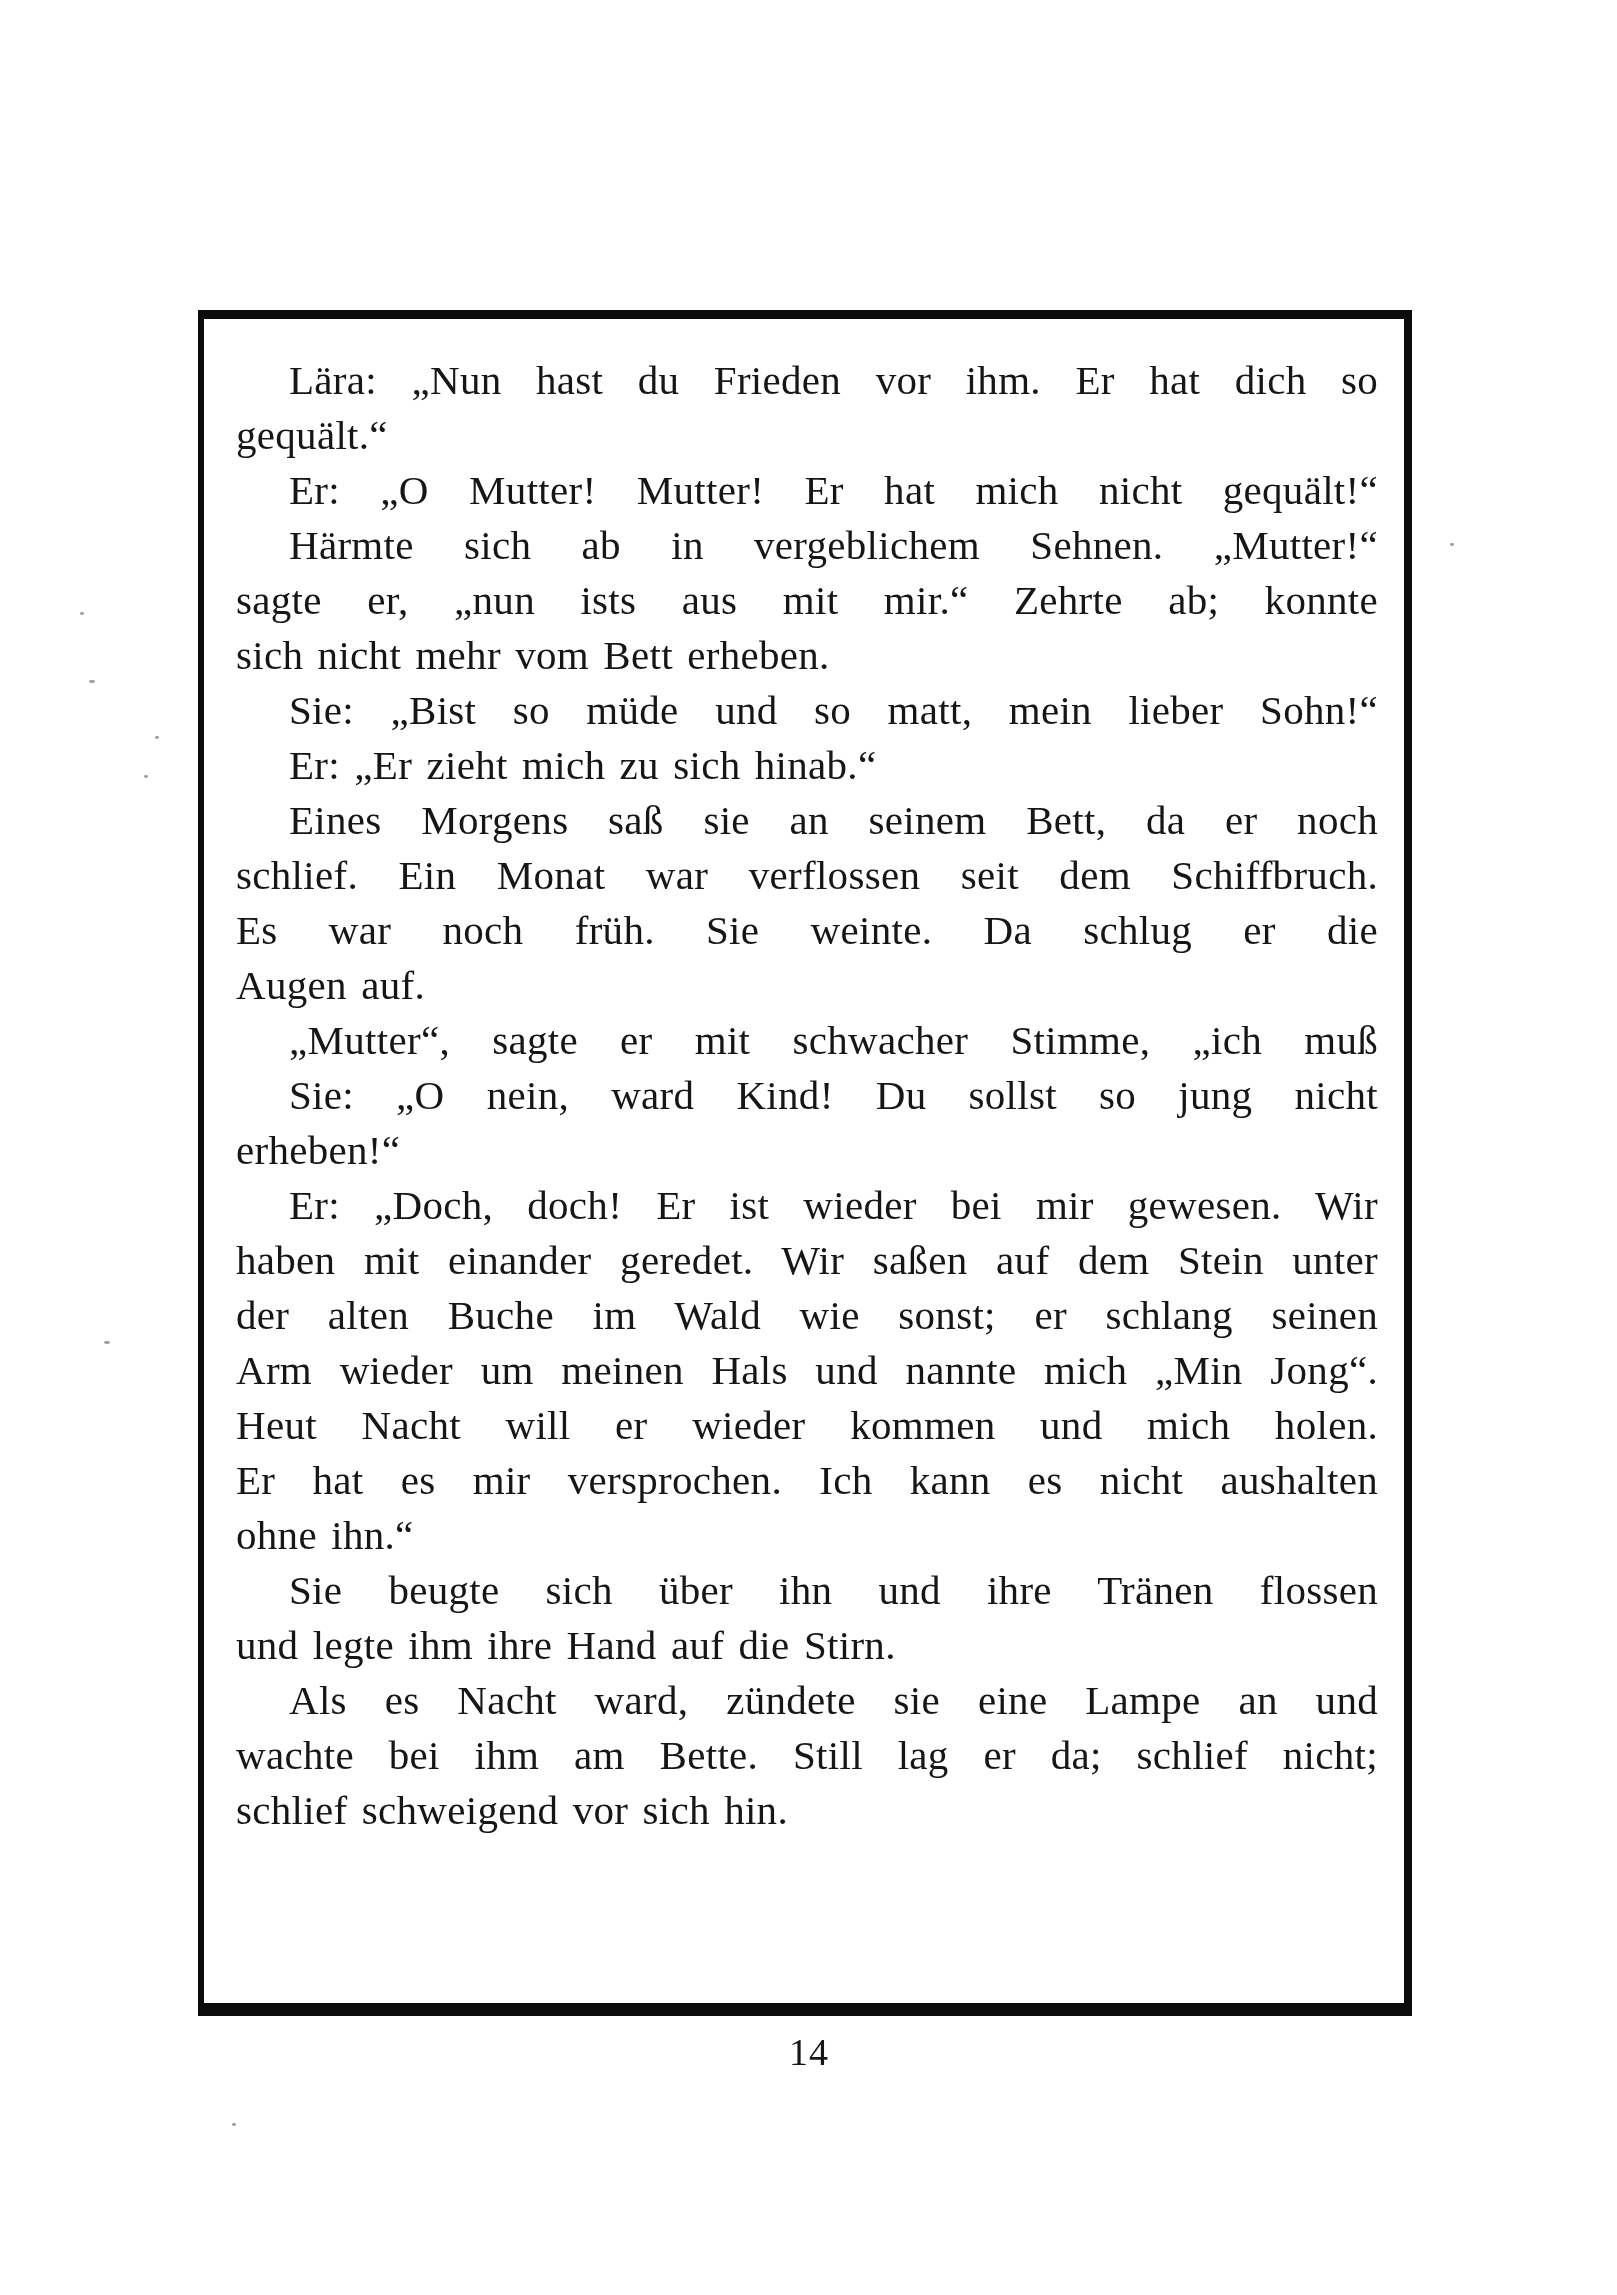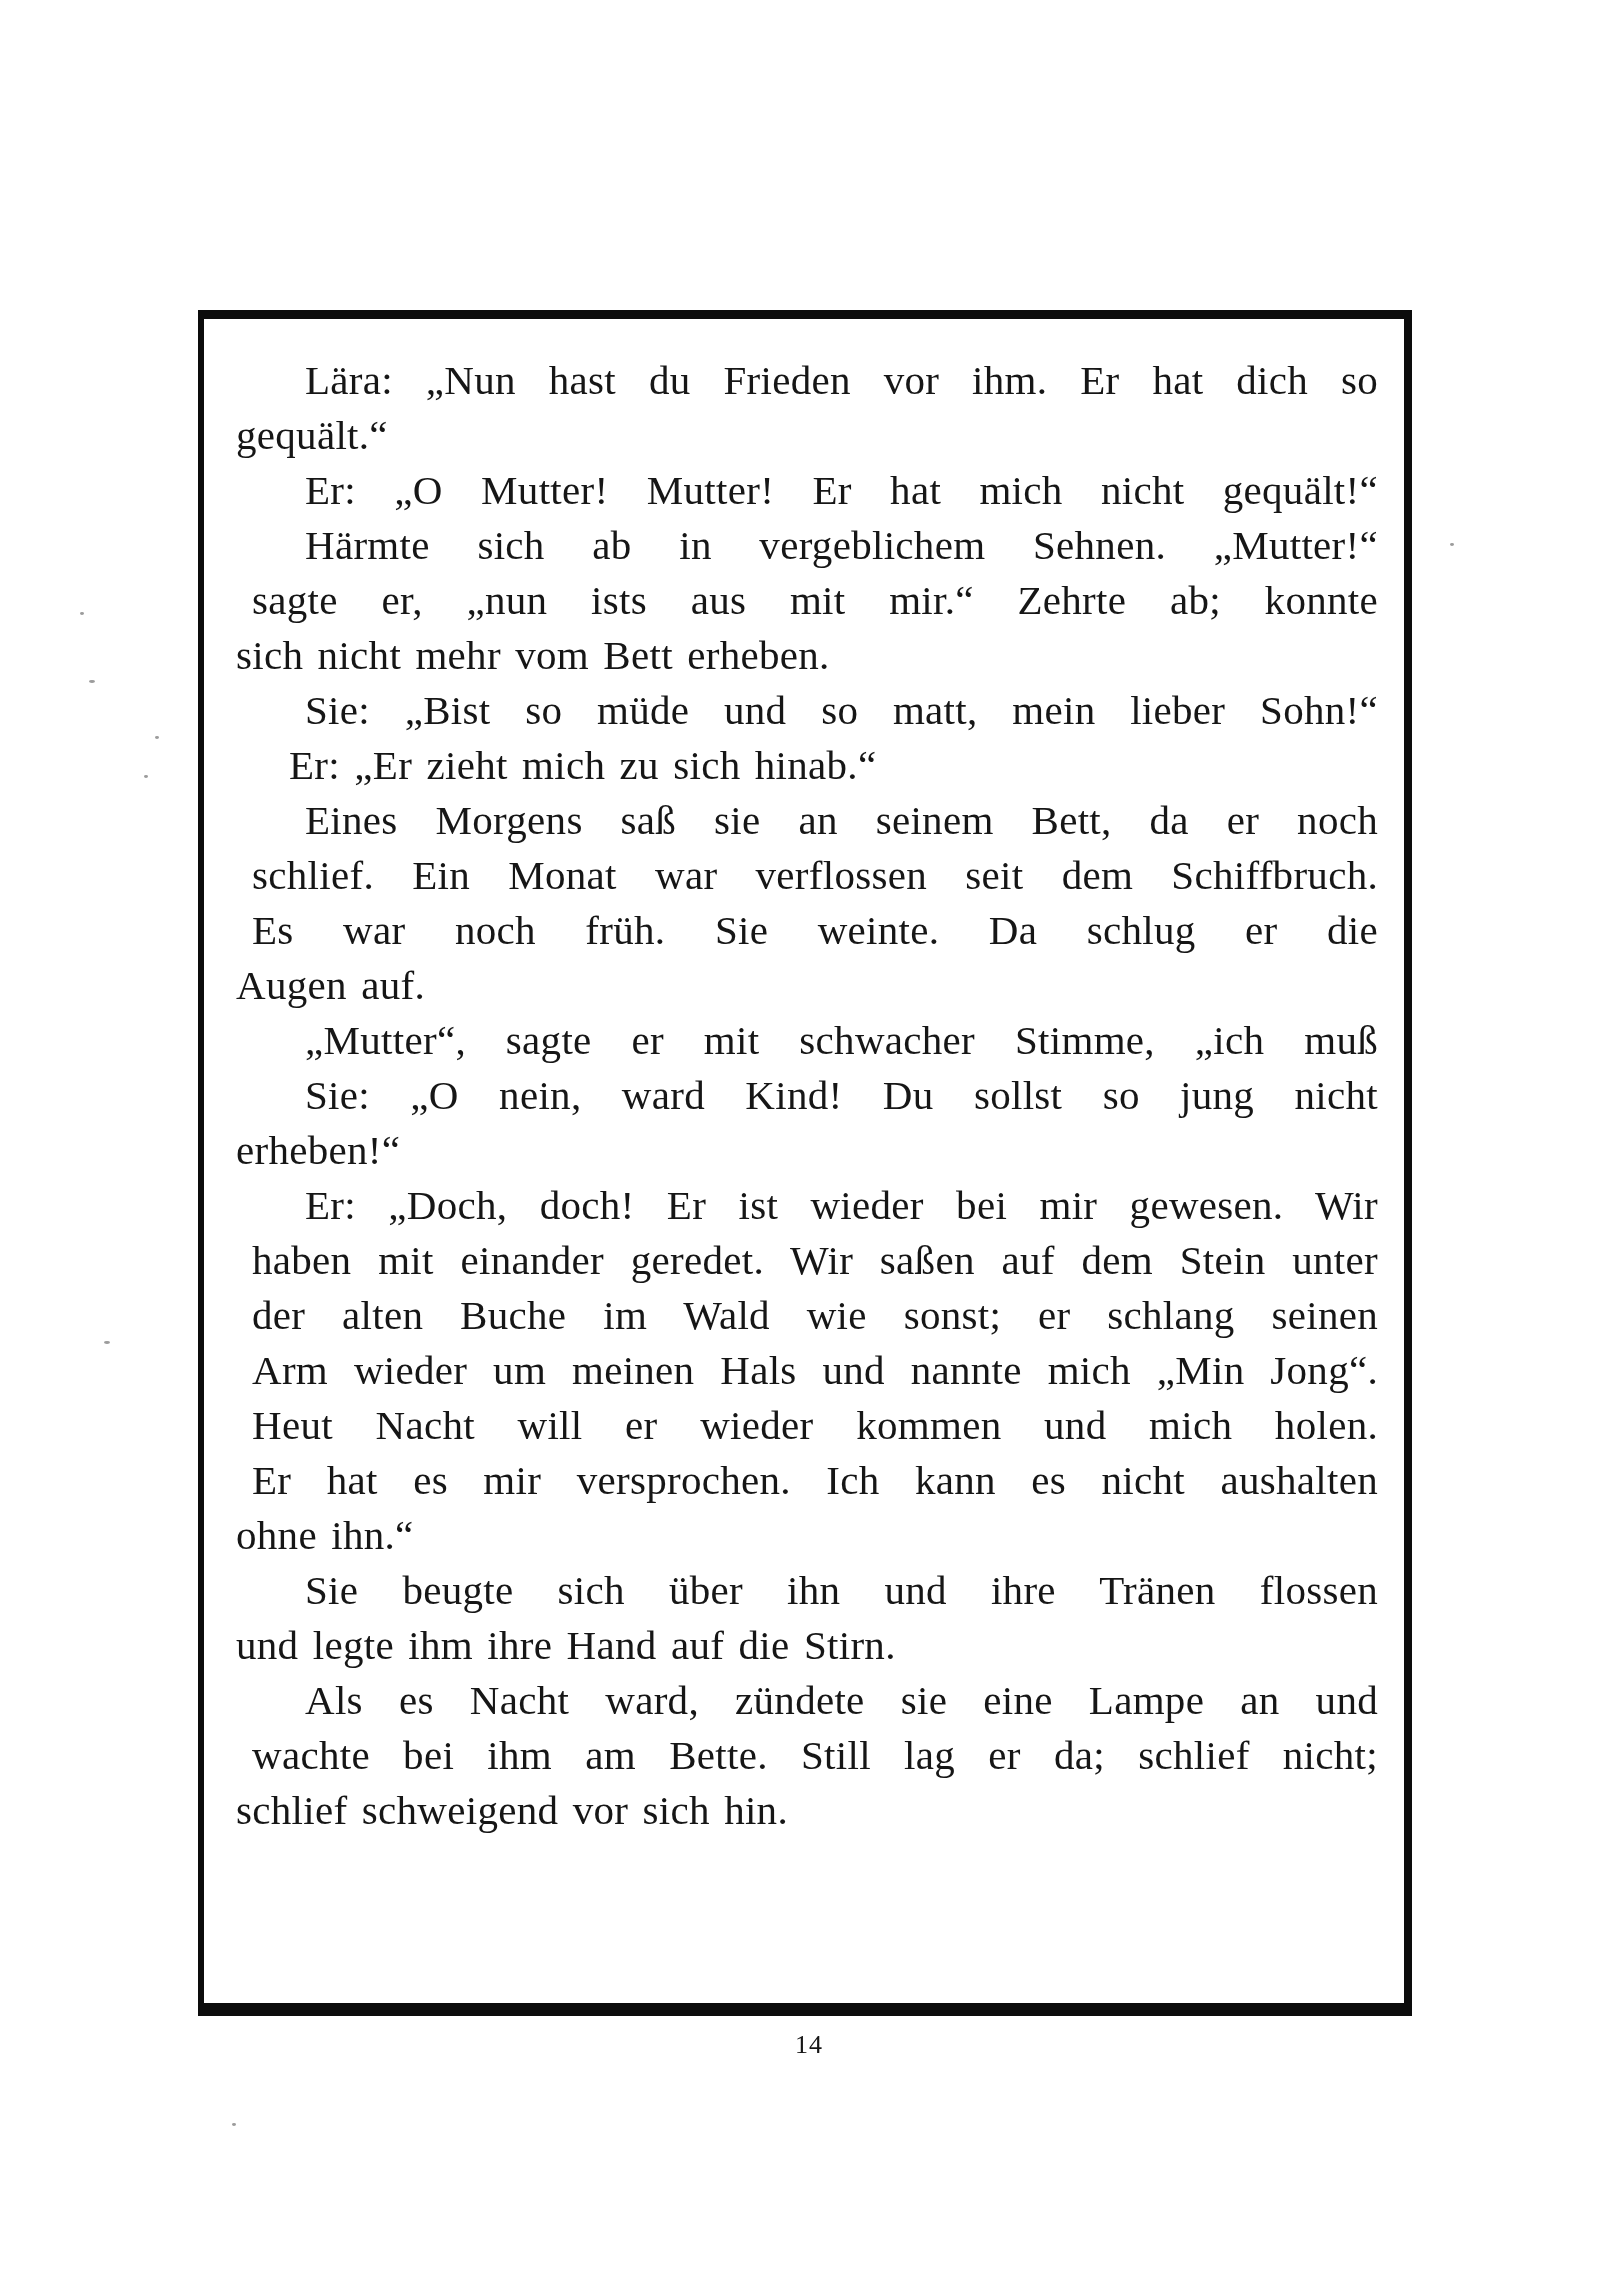--- a/index.html
+++ b/index.html
@@ -30,32 +30,31 @@
   .ln {
     font-size: 41px;
     line-height: 55px;
     color: #161616;
     word-spacing: 3.8px;
     letter-spacing: 0.3px;
   }
   .ln.just {
     text-align: justify;
     text-align-last: justify;
-    margin-left: 16px;
   }
   .ln.ind {
     text-indent: 53px;
   }
   .pagenum {
     position: absolute;
     top: 2030px;
     left: 0;
     width: 100%;
     text-align: center;
-    font-size: 26px;
+    font-size: 38px;
     color: #161616;
     letter-spacing: 0.9px;
   }
   .speck {
     position: absolute;
     background: #4a4a4a;
     opacity: 0.55;
     border-radius: 50%;
   }
 </style>

